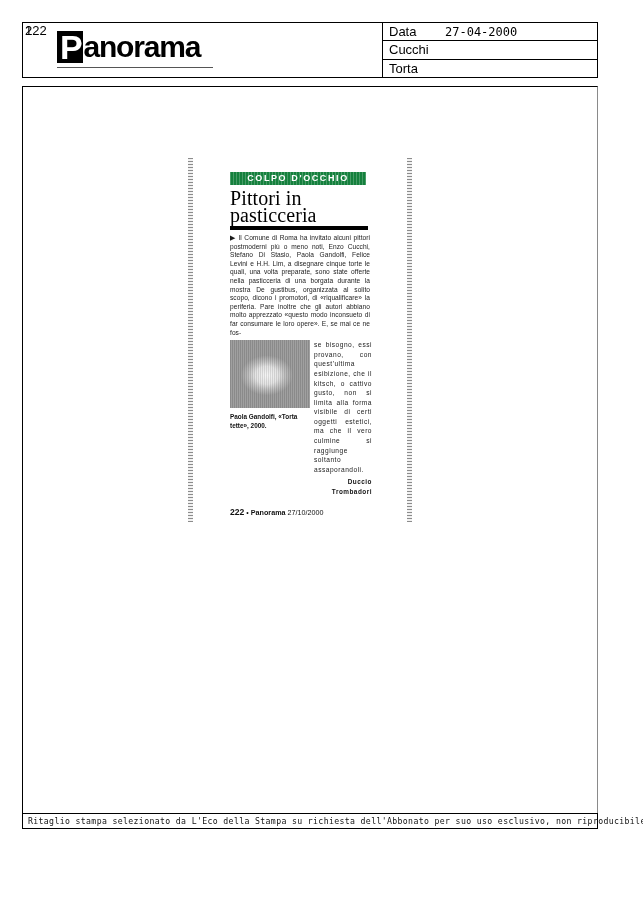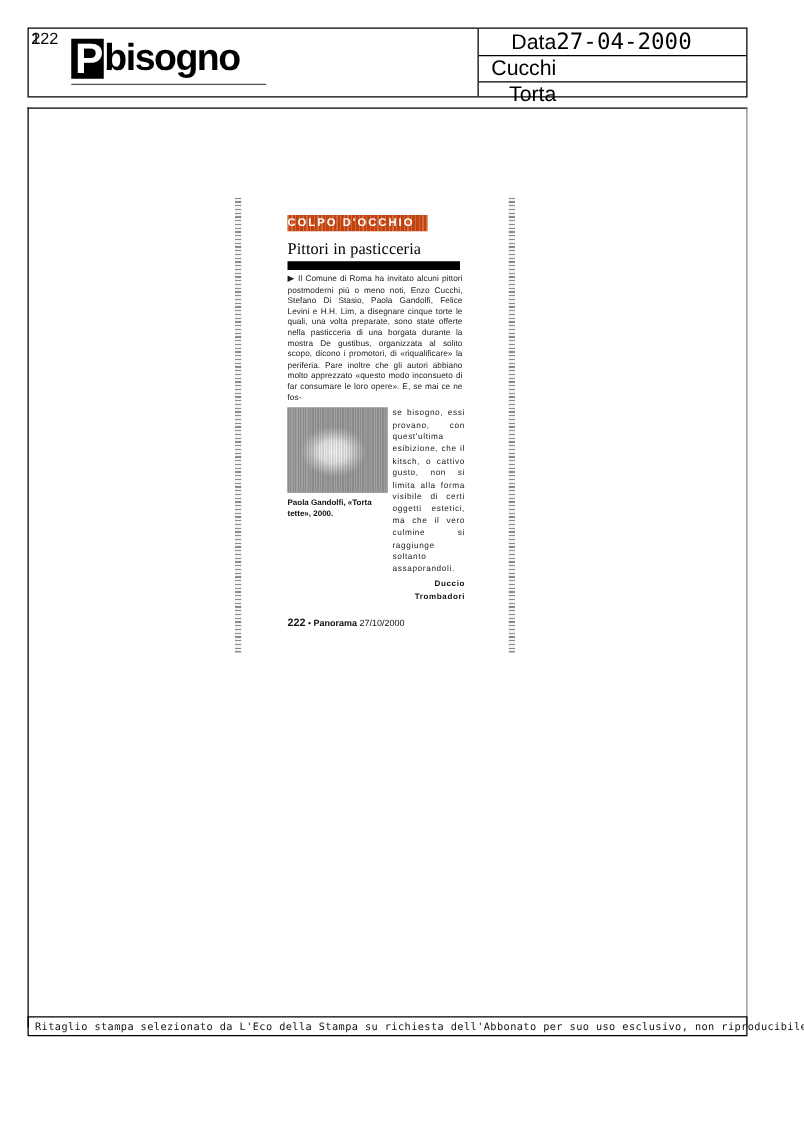--- a/index.html
+++ b/index.html
@@ -84,26 +84,25 @@
     padding-left: 6px;
     font-size: 11.5px;
   }
   .meta-row:last-child {
     border-bottom: none;
   }
   .meta-label {
     width: 56px;
     flex: 0 0 56px;
     font-family: "Liberation Sans", sans-serif;
-    font-size: 17px;
-    text-align: right;
+    font-size: 13px;
   }
   .meta-value {
     font-family: "DejaVu Sans Mono", monospace;
-    font-size: 18px;
+    font-size: 12px;
     letter-spacing: 0px;
   }
   .meta-value.center {
     padding-left: 14px;
   }
   .meta-value.page {
     font-family: "Liberation Sans", sans-serif;
     font-size: 13px;
     padding-left: 2px;
   }
@@ -143,49 +142,50 @@
 
   .clip-inner {
     position: absolute;
     left: 42px;
     top: 14px;
     width: 156px;
     height: 340px;
   }
 
   .kicker {
-    width: 112px;
+    width: 136px;
     height: 13px;
-    background: #c2410c;
+    background: #15803d;
     color: #fff;
     font-family: "Liberation Sans", sans-serif;
     font-weight: bold;
     font-size: 9px;
     letter-spacing: 1.6px;
     line-height: 13px;
+    text-align: center;
     overflow: hidden;
     white-space: nowrap;
     position: relative;
   }
   .kicker::after{
     content:"";
     position:absolute;
     left:0; top:0; right:0; bottom:0;
     background: repeating-linear-gradient(to right,
        rgba(255,255,255,0.22) 0px, rgba(255,255,255,0.22) 1px,
        rgba(255,255,255,0) 1px, rgba(255,255,255,0) 3px);
     pointer-events:none;
   }
   .headline {
     font-family: "Liberation Serif", serif;
-    font-size: 13px;
+    font-size: 20px;
     line-height: 17px;
     margin-top: 5px;
     letter-spacing: 0.1px;
-    border-bottom: 7px solid #000000;
+    border-bottom: 4px solid #000000;
     padding-bottom: 2px;
     width: 138px;
   }
 
   .article {
     margin-top: 4px;
     width: 140px;
     font-family: "Liberation Sans", sans-serif;
     font-size: 6.6px;
     line-height: 8.6px;
@@ -281,21 +281,21 @@
     color: #111;
   }
 </style>
 </head>
 <body>
 
 <div class="page">
 
   <div class="header">
     <div class="masthead">
-      <div class="masthead-logo"><span class="dropcap">P</span><span>bisogno</span></div>
+      <div class="masthead-logo"><span class="dropcap">P</span><span>anorama</span></div>
       <div class="masthead-rule"></div>
     </div>
     <div class="meta">
       <div class="meta-row">
         <span class="meta-label">Data</span>
         <span class="meta-value">27-04-2000</span>
       </div>
       <div class="meta-row">
         <span class="meta-label">Cucchi</span>
         <span class="meta-value page">222</span>

